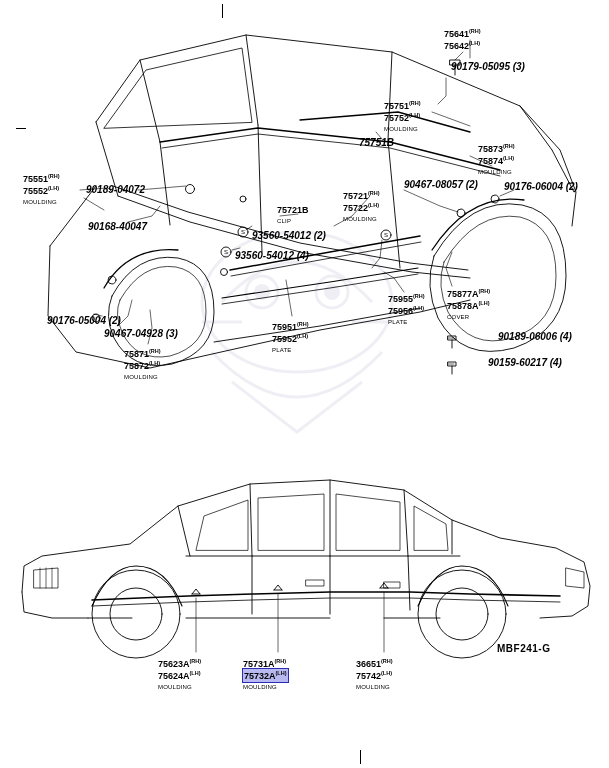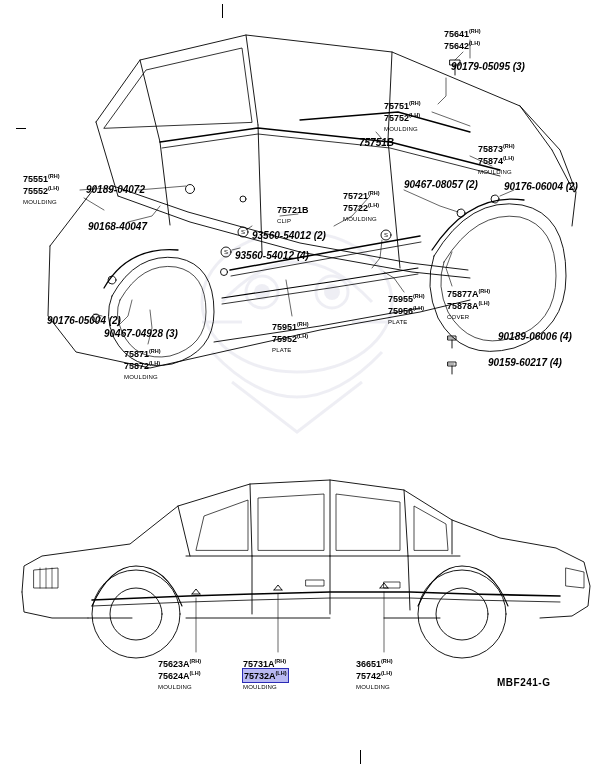--- a/index.html
+++ b/index.html
@@ -370,17 +370,17 @@
     <div class="hl"><span class="pn">75732A</span><span class="sfx">(LH)</span></div>
     <div><span class="desc">MOULDING</span></div>
   </div>
 
   <div class="label" style="left:356px; top:657px;">
     <div><span class="pn">36651</span><span class="sfx">(RH)</span></div>
     <div><span class="pn">75742</span><span class="sfx">(LH)</span></div>
     <div><span class="desc">MOULDING</span></div>
   </div>
 
-  <div class="label diagcode" style="left:497px; top:678px;">
+  <div class="label diagcode" style="left:497px; top:644px;">
     <span>MBF241-G</span>
   </div>
 
 </div>
 
 </body></html>

